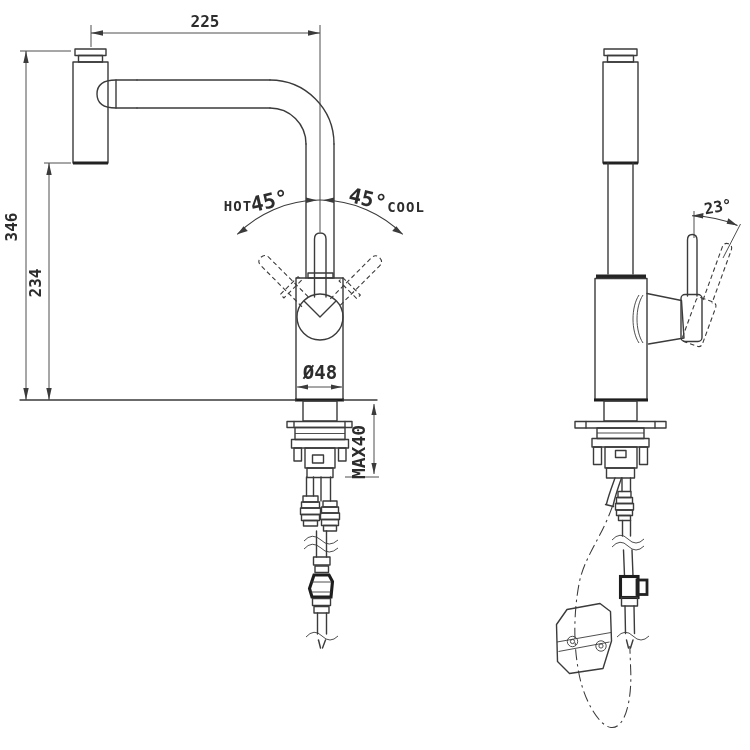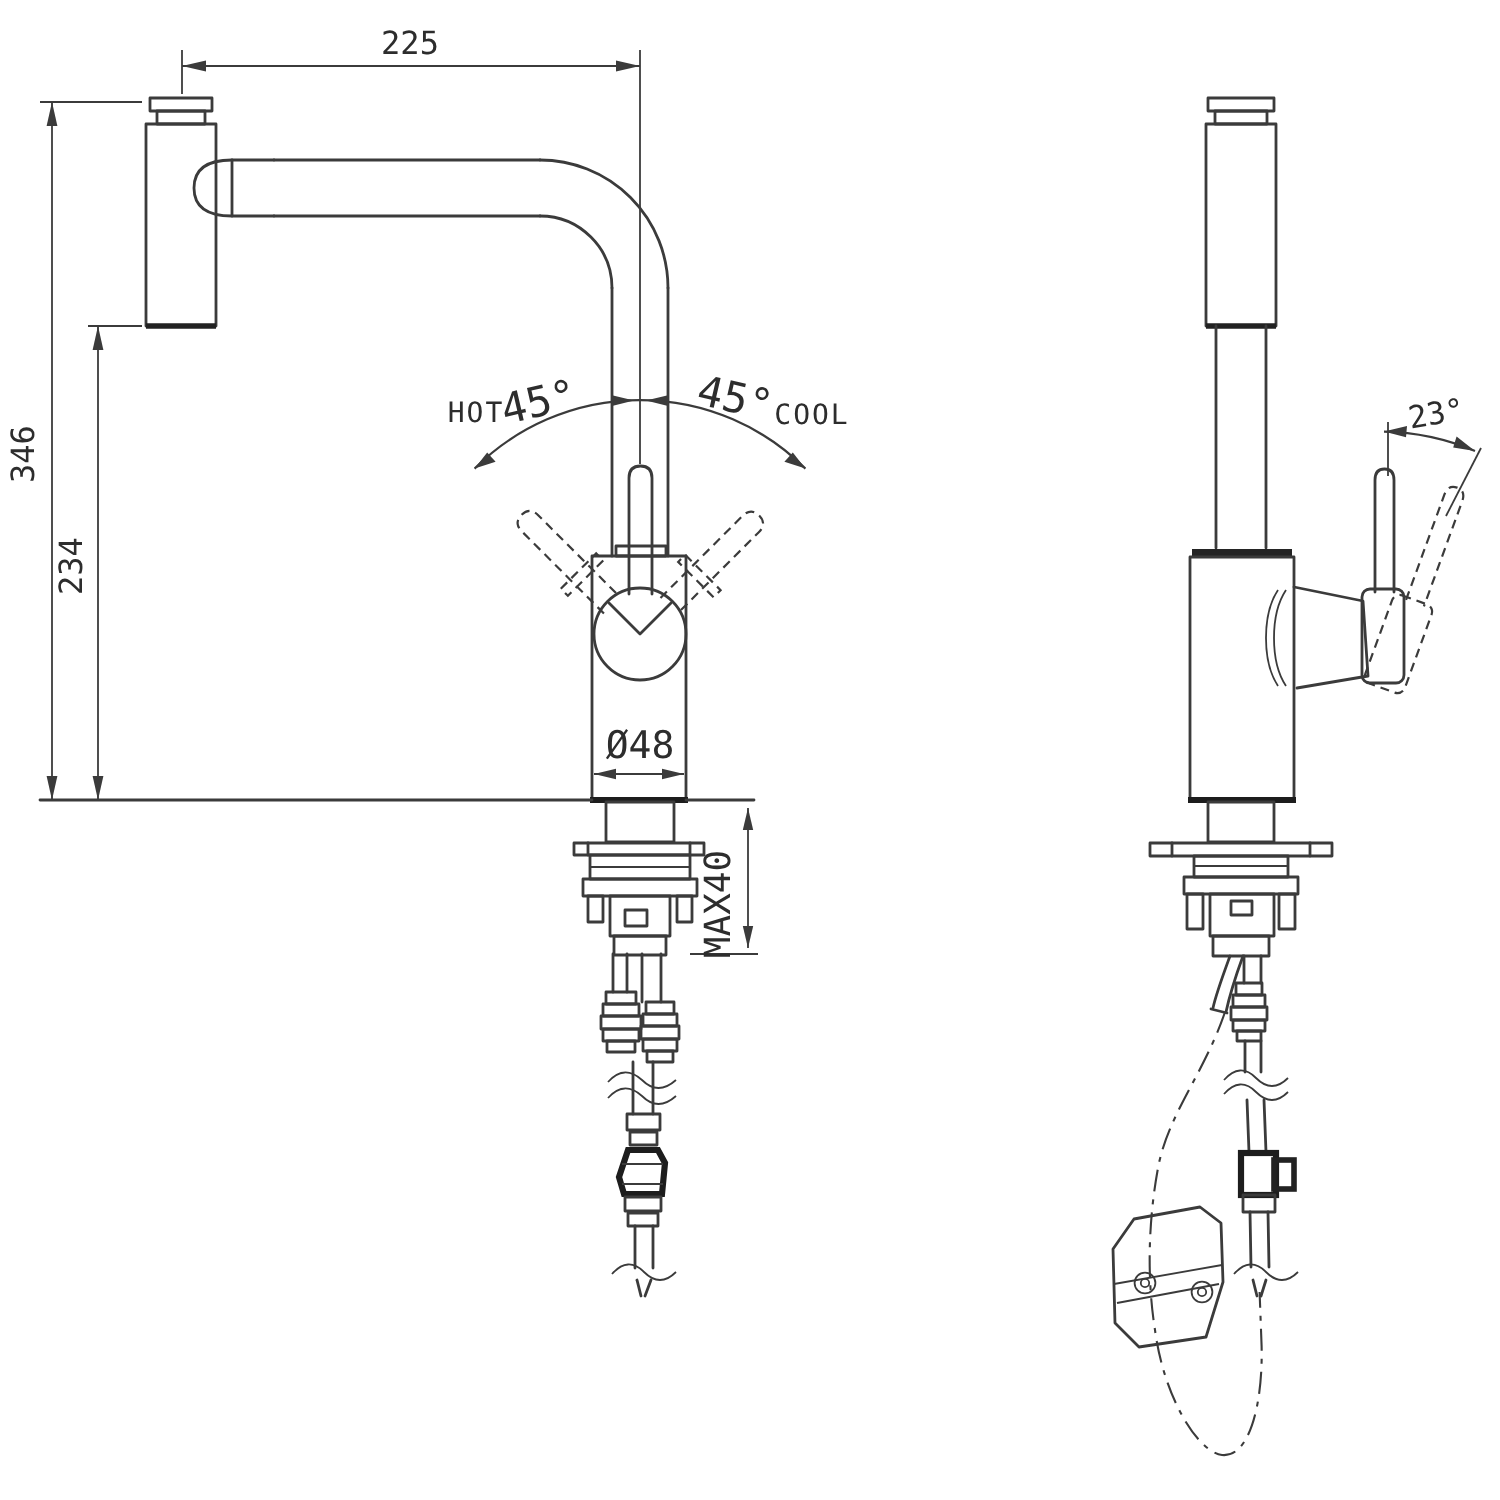--- a/index.html
+++ b/index.html
@@ -1,16 +1,16 @@
 <!DOCTYPE html>
 <html><head>
 <meta charset="utf-8">
 <style>
   html,body{margin:0;padding:0;background:#ffffff;}
-  .stage{width:750px;height:750px;background:#ffffff;position:relative;}
+  .stage{width:750px;height:750px;background:#ffffff;position:relative;font-weight:bold;}
   svg{display:block;}
   .ln{stroke:#3b3b3b;stroke-width:1.4;fill:none;stroke-linecap:round;stroke-linejoin:round;}
   .thin{stroke:#3b3b3b;stroke-width:0.9;fill:none;}
   .arc{stroke:#3b3b3b;stroke-width:1.1;fill:none;}
   .thick{stroke:#222;stroke-width:2.8;fill:none;stroke-linecap:butt;}
   .vthick{stroke:#1d1d1d;stroke-width:3.1;fill:none;}
   .dash{stroke:#3b3b3b;stroke-width:1.1;fill:none;stroke-dasharray:4.5 3;}
   .dashdot{stroke:#3b3b3b;stroke-width:1.05;fill:none;stroke-dasharray:11 4 2.5 4;}
   .arw{fill:#3b3b3b;stroke:none;}
   .fillbar{fill:#242424;stroke:none;}

